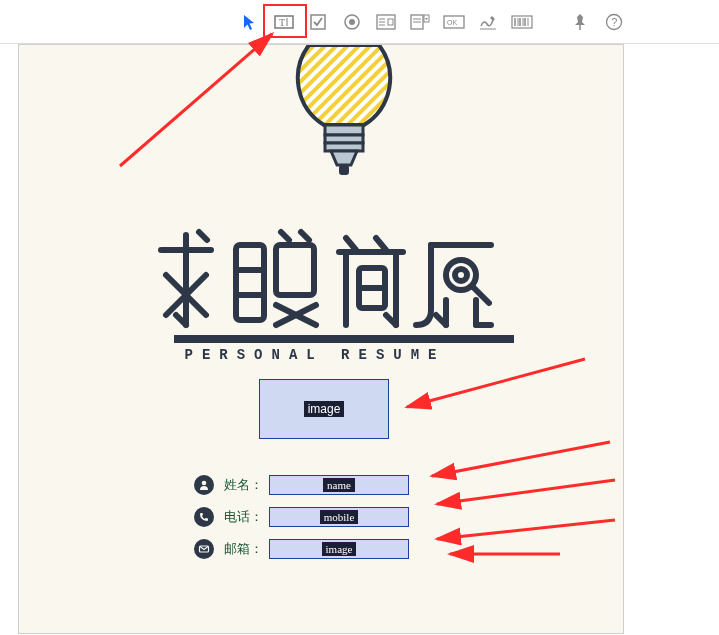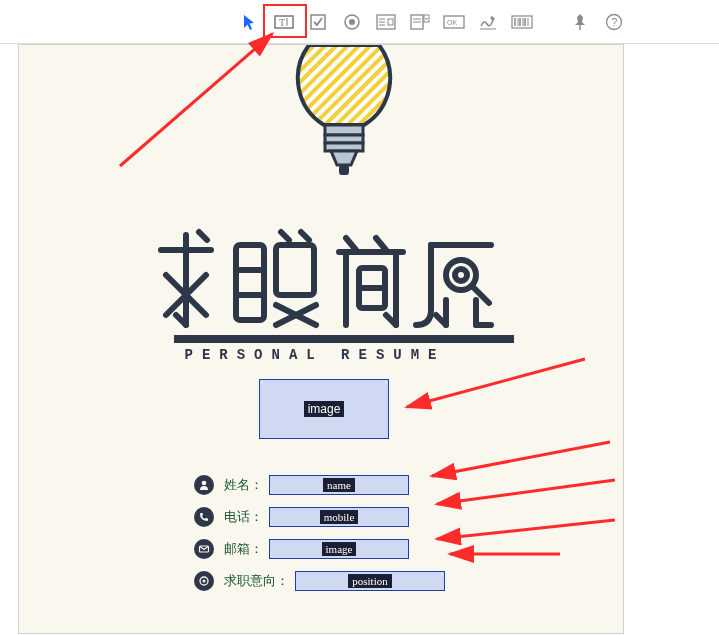--- a/index.html
+++ b/index.html
@@ -282,32 +282,20 @@
           <svg width="12" height="12" viewBox="0 0 12 12">
               <rect x="1.5" y="3" width="9" height="6" rx="1" fill="none" stroke="#f9f7ee" stroke-width="1.2"></rect>
               <path d="M2 3.5 L6 6.5 L10 3.5" fill="none" stroke="#f9f7ee" stroke-width="1.2"></path>
             </svg>
         </div>
         <span class="flabel">邮箱：</span>
         <div class="ph-field" style="width:140px">
           <span class="ph-label">image</span>
         </div>
       </div>
-      <div class="frow">
-        <div class="ficon">
-          <svg width="12" height="12" viewBox="0 0 12 12">
-              <circle cx="6" cy="6" r="4" fill="none" stroke="#f9f7ee" stroke-width="1.3"></circle>
-              <circle cx="6" cy="6" r="1.5" fill="#f9f7ee"></circle>
-            </svg>
-        </div>
-        <span class="flabel">求职意向：</span>
-        <div class="ph-field" style="width:150px">
-          <span class="ph-label">position</span>
-        </div>
-      </div>
     </div>
   </div>
 
   <div class="arrow" style="left:110px; top:-28px;">
     <svg width="180" height="160">
         <defs>
           <marker id="ah1" markerWidth="10" markerHeight="10" refX="8" refY="3" orient="auto">
             <path d="M0 0 L9 3 L0 6 Z" fill="#ff2a2a"></path>
           </marker>
         </defs>

